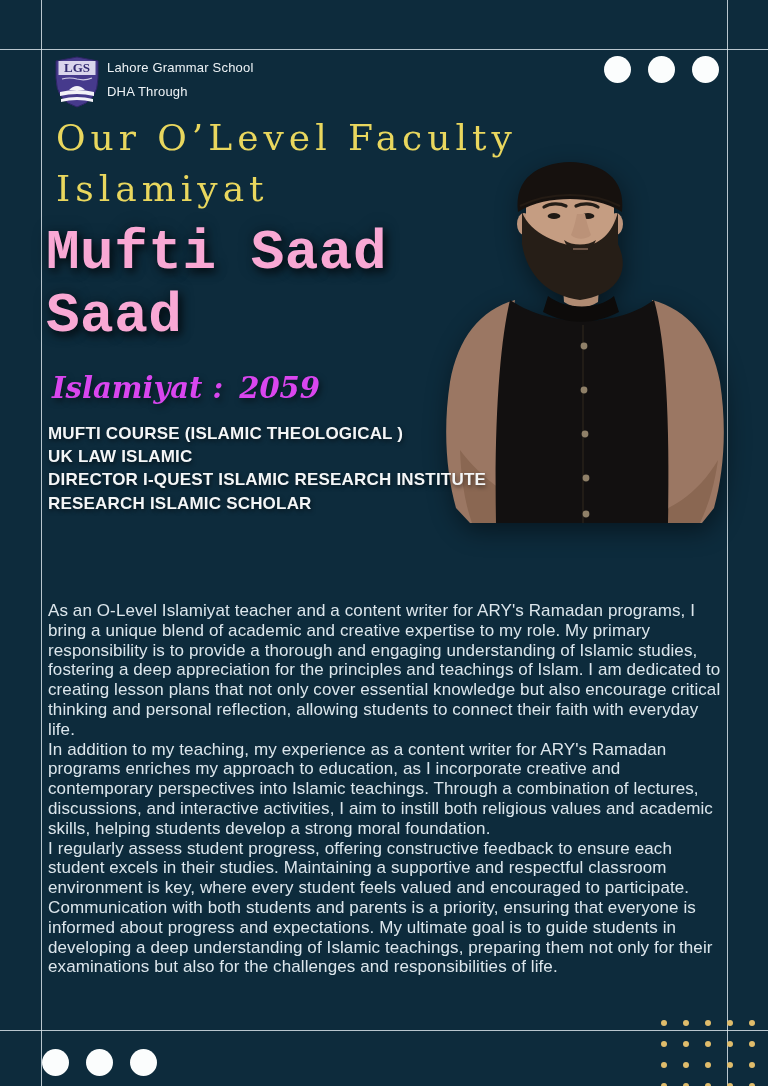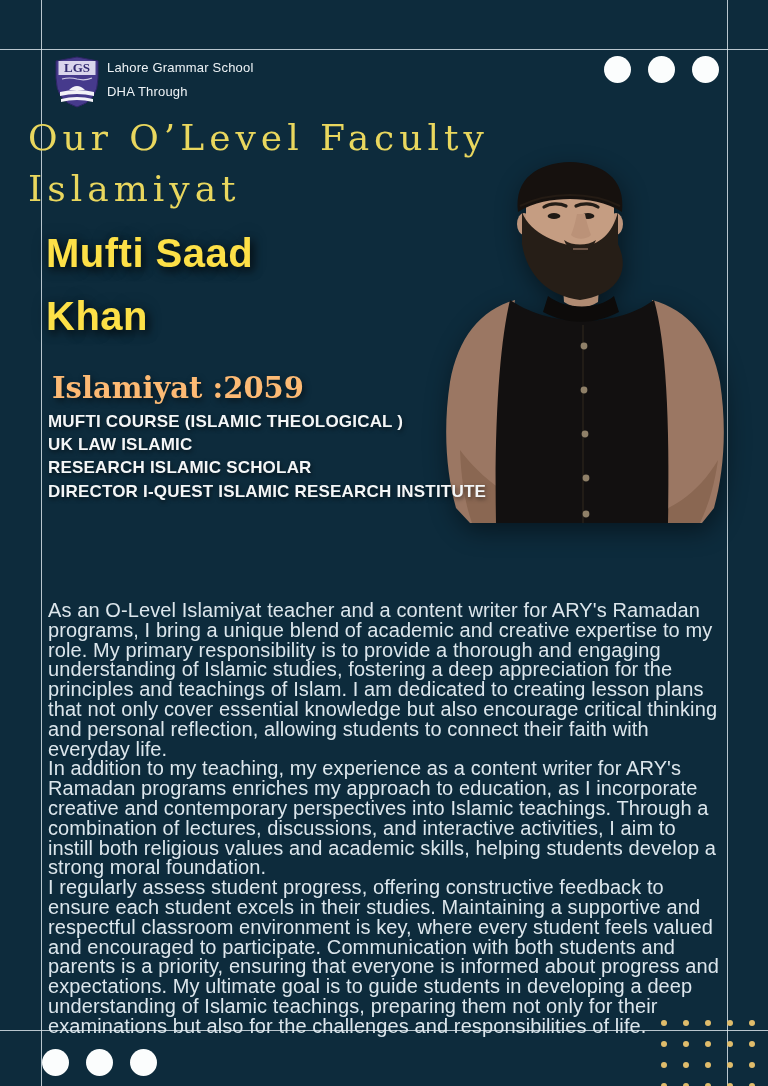--- a/index.html
+++ b/index.html
@@ -19,51 +19,52 @@
   .crest{width:44px;height:52px;display:block;}
   .school{color:#eef3f6;font-size:13px;line-height:24px;letter-spacing:.2px;}
 
   .circles{position:absolute;display:flex;gap:17px;}
   .circles.top-right{left:604px;top:56px;}
   .circles.bottom-left{left:42px;top:1049px;}
   .circle{width:27px;height:27px;border-radius:50%;background:#fbfdfd;}
 
   
   .spotlight{
-    position:absolute;left:28px;top:112px;color:#e9d75e;
+    position:absolute;left:56px;top:112px;color:#e9d75e;
     font-family:"DejaVu Serif","Liberation Serif",serif;
     font-size:36px;line-height:51px;letter-spacing:5px;font-weight:500;white-space:nowrap;
   }
   .teacher-name{
-    position:absolute;left:46px;top:222px;color:#fde047;
-    font-family:Liberation Sans, sans-serif;font-weight:bold;
-    font-size:40px;line-height:63px;letter-spacing:.5px;
+    position:absolute;left:46px;top:222px;color:#f9a8d4;
+    font-family:Liberation Mono, monospace;font-weight:bold;
+    font-size:56px;line-height:63px;letter-spacing:.5px;
     text-shadow:3px 4px 9px rgba(0,0,0,.7),0 0 16px rgba(0,0,0,.35);white-space:nowrap;
   }
   .subject{
-    position:absolute;left:52px;top:371px;color:#fdba74;
+    position:absolute;left:52px;top:371px;color:#d946ef;
     font-family:"DejaVu Serif","Liberation Serif",serif;font-weight:bold;
-    font-size:29px;display:flex;white-space:nowrap;
+    font-size:29px;display:flex;gap:16px;white-space:nowrap;
     text-shadow:2px 3px 6px rgba(0,0,0,.5);
+    font-style:italic;
   }
   .credentials{
-    position:absolute;left:48px;top:410px;z-index:5;color:#f4f6f7;
+    position:absolute;left:48px;top:422px;z-index:5;color:#f4f6f7;
     font-weight:bold;font-size:17px;line-height:23.2px;letter-spacing:.2px;white-space:nowrap;
     text-shadow:1px 2px 4px rgba(0,0,0,.55);
   }
   .credentials div{white-space:nowrap;}
 
   
   .photo{position:absolute;left:430px;top:150px;width:305px;height:373px;z-index:3;
          filter:drop-shadow(2px 8px 12px rgba(0,0,0,.45));}
 
   
   .bio{
     position:absolute;left:48px;top:601px;width:678px;color:#dce6ec;
-    font-size:20px;line-height:19.8px;letter-spacing:.1px;
+    font-size:17px;line-height:19.8px;letter-spacing:.1px;
   }
   .bio p{margin:0;}
 
   
   .dot-grid{position:absolute;left:661px;top:1020px;display:grid;
             grid-template-columns:repeat(5,6px);gap:15px 16px;}
   .dot{width:6px;height:6px;border-radius:50%;background:#dfbc6b;}
 </style>
 </head>
 <body>
@@ -97,33 +98,33 @@
     <div class="circle"></div>
   </div>
 
   <div class="spotlight">
     <div>Our O’Level Faculty</div>
     <div>Islamiyat</div>
   </div>
 
   <div class="teacher-name">
     <div>Mufti Saad</div>
-    <div>Khan</div>
+    <div>Saad</div>
   </div>
 
   <div class="subject">
     <span>Islamiyat :</span>
     <span>2059</span>
   </div>
 
   <div class="credentials">
     <div>MUFTI COURSE (ISLAMIC THEOLOGICAL )</div>
     <div>UK LAW ISLAMIC</div>
+    <div>DIRECTOR I-QUEST ISLAMIC RESEARCH INSTITUTE</div>
     <div>RESEARCH ISLAMIC SCHOLAR</div>
-    <div>DIRECTOR I-QUEST ISLAMIC RESEARCH INSTITUTE</div>
   </div>
 
   <svg class="photo" viewBox="0 0 305 373">
 
     <path d="M85,150 C50,160 28,188 20,232 C13,278 16,322 26,358 L40,373 L152,373 C120,340 95,300 86,250 C80,212 80,178 85,150 Z" fill="#9b7763"></path>
     <path d="M30,300 C60,340 105,364 150,371 L150,373 L42,373 C34,350 31,325 30,300 Z" fill="#8a6752"></path>
 
     <path d="M222,150 C258,160 282,188 290,232 C297,278 294,322 284,358 L272,373 L196,373 C228,336 226,250 222,150 Z" fill="#9b7763"></path>
     <path d="M288,310 C268,344 238,364 200,371 L200,373 L270,373 C280,352 285,331 288,310 Z" fill="#8a6752"></path>
 

